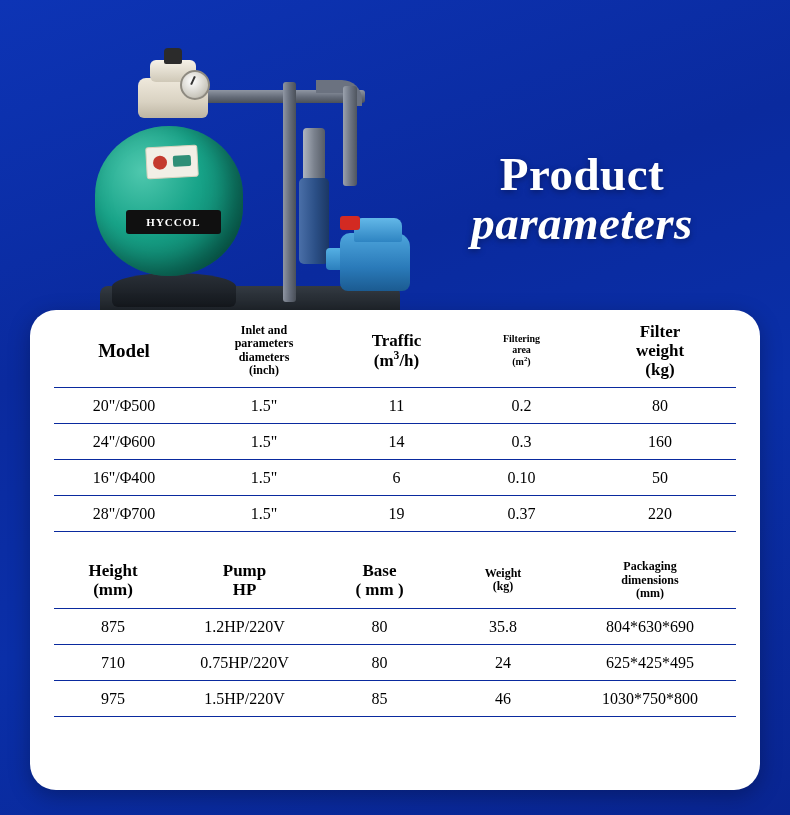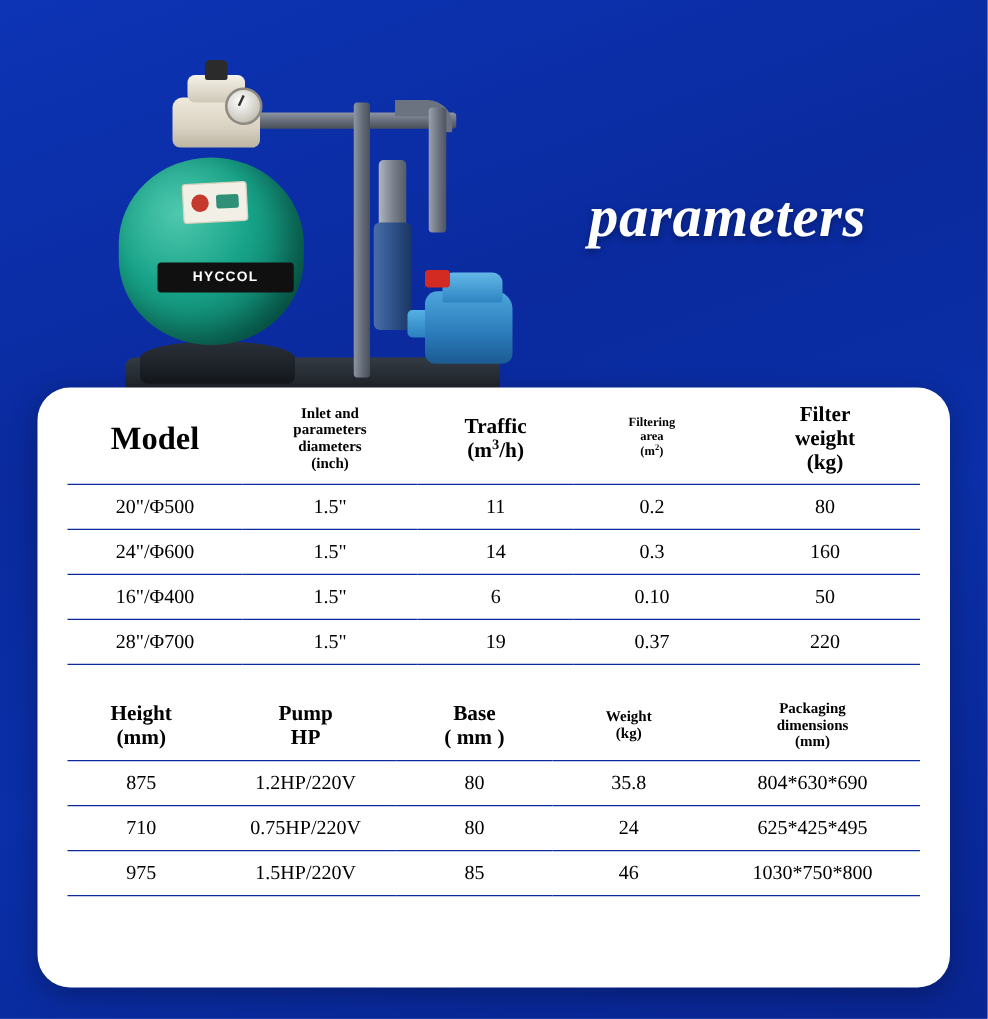--- a/index.html
+++ b/index.html
@@ -82,21 +82,21 @@
   table.spec td {
     text-align: center;
     vertical-align: middle;
     color: #000;
     font-size: 16px;
     height: 35px;
     border-bottom: 1.2px solid #0a2a9e;
     padding: 0;
   }
   table.spec tr.last td { border-bottom: 1.2px solid #0a2a9e; }
-  .th-big { font-size: 26px; }
+  .th-big { font-size: 19px; }
   .th-mid { font-size: 17px; }
   .th-small { font-size: 12px; }
   .th-xsmall { font-size: 10px; }
   
   .t1 col.c1 { width: 140px; }
   .t1 col.c2 { width: 140px; }
   .t1 col.c3 { width: 125px; }
   .t1 col.c4 { width: 125px; }
   .t1 col.c5 { width: 152px; }
   
@@ -116,26 +116,26 @@
     width: 148px;
     height: 150px;
     border-radius: 50% / 46%;
     background: radial-gradient(ellipse at 32% 30%, #4fc8ae 0%, #18a489 40%, #0c7d68 75%, #07543f 100%);
     box-shadow: inset -12px -10px 26px rgba(0,0,0,0.35);
   }
   .tank-label {
     position: absolute;
     left: 86px;
     top: 192px;
-    width: 109px;
+    width: 95px;
     height: 24px;
     background: #101010;
     border-radius: 3px;
     color: #ffffff;
-    font-family: Liberation Sans, sans-serif;
+    font-family: Liberation Serif, serif;
     font-size: 11px;
     font-weight: bold;
     letter-spacing: 1px;
     display: flex;
     align-items: center;
     justify-content: center;
   }
   .tank-sticker {
     position: absolute;
     left: 106px;
@@ -341,20 +341,21 @@
     <div class="pump-body"></div>
     <div class="pump-top"></div>
     <div class="red-handle"></div>
     <div class="valve-head"></div>
     <div class="valve-top"></div>
     <div class="valve-knob"></div>
     <div class="gauge"></div>
   </div>
 
   <div class="title-block">
+    <div class="title-line1">Product</div>
     <div class="title-line2">parameters</div>
   </div>
 
   <div class="card">
 
     <table class="spec t1">
       <colgroup>
         <col class="c1">
           <col class="c2">
           <col class="c3">

